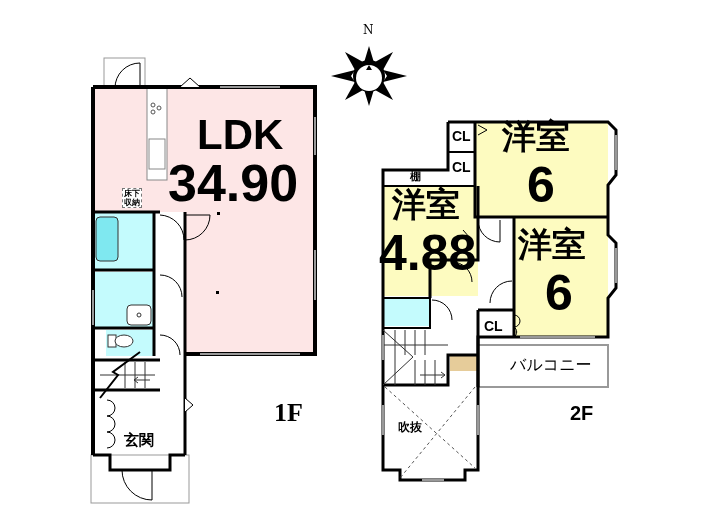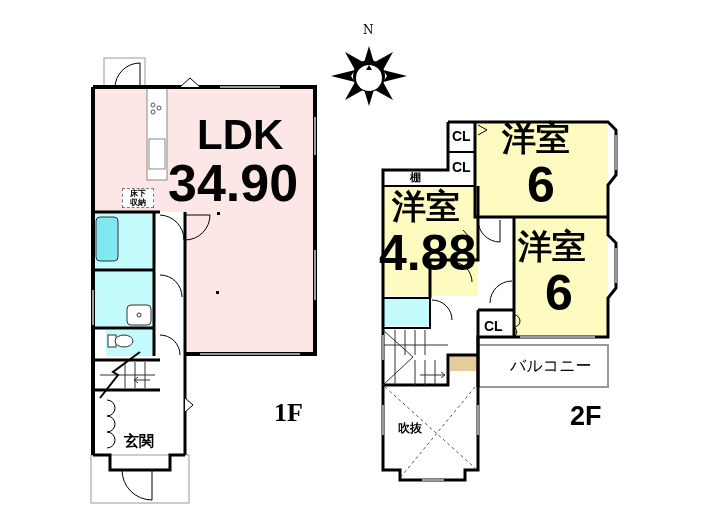--- a/index.html
+++ b/index.html
@@ -1,18 +1,18 @@
 <!DOCTYPE html>
 <html><head>
 <meta charset="utf-8">
 <style>
   html,body{margin:0;padding:0;background:#ffffff;}
   body{width:705px;height:525px;position:relative;overflow:hidden;font-family:"Liberation Sans","DejaVu Sans",sans-serif;}
   svg{position:absolute;left:0;top:0;}
-  .lbl{position:absolute;color:#000;white-space:nowrap;font-family:Liberation Serif, serif;font-weight:bold;line-height:1;}
+  .lbl{position:absolute;color:#000;white-space:nowrap;font-family:Liberation Mono, monospace;font-weight:bold;line-height:1;}
   .big{font-family:"Liberation Sans","DejaVu Sans",sans-serif;}
 </style>
 </head>
 <body>
 
 <svg width="705" height="525" viewBox="0 0 705 525">
 
   <g>
 
     <rect x="104" y="58" width="41" height="30" fill="#fff" stroke="#999" stroke-width="1"></rect>
@@ -154,33 +154,33 @@
     <circle cx="0" cy="0" r="16" fill="#000"></circle>
     <circle cx="0" cy="2" r="13" fill="#fff"></circle>
     <polygon points="0,-11 3,-6 -3,-6" fill="#000"></polygon>
   </g>
 </svg>
 
 <div class="lbl" style="left:363px;top:24px;font-family:'DejaVu Serif','Liberation Serif',serif;font-weight:normal;font-size:12px;">N</div>
 
 <div class="lbl big" style="left:197px;top:114px;font-size:42px;">LDK</div>
 <div class="lbl big" style="left:168px;top:157px;font-size:52px;">34.90</div>
-<div class="lbl" style="left:122px;top:188px;font-size:8px;line-height:9px;border:1px dashed #777;background:#fff;padding:0 7px;">
+<div class="lbl" style="left:122px;top:188px;font-size:8px;line-height:9px;border:1px dashed #777;background:#fff;padding:0 1px;">
   <div>床下</div>
   <div>収納</div>
 </div>
 <div class="lbl" style="left:124px;top:434px;font-size:15px;">玄関</div>
 <div class="lbl big" style="left:274px;top:400px;font-size:26px;font-family:Liberation Serif, serif;">1F</div>
 
 <div class="lbl" style="left:502px;top:122px;font-size:34px;">洋室</div>
 <div class="lbl big" style="left:527px;top:160px;font-size:50px;">6</div>
 <div class="lbl" style="left:392px;top:190px;font-size:34px;">洋室</div>
 <div class="lbl big" style="left:379px;top:228px;font-size:50px;">4.88</div>
 <div class="lbl" style="left:518px;top:230px;font-size:34px;">洋室</div>
 <div class="lbl big" style="left:545px;top:268px;font-size:50px;">6</div>
 
 <div class="lbl big" style="left:452px;top:129px;font-size:14px;">CL</div>
 <div class="lbl big" style="left:452px;top:160px;font-size:14px;">CL</div>
 <div class="lbl big" style="left:484px;top:319px;font-size:14px;">CL</div>
 <div class="lbl" style="left:410px;top:172px;font-size:11px;">棚</div>
 <div class="lbl" style="left:510px;top:358px;font-size:16px;font-weight:normal;">バルコニー</div>
 <div class="lbl" style="left:398px;top:422px;font-size:12px;">吹抜</div>
-<div class="lbl big" style="left:570px;top:403px;font-size:27px;text-align:center;">2F</div>
+<div class="lbl big" style="left:570px;top:403px;font-size:20px;text-align:center;">2F</div>
 
 </body></html>

